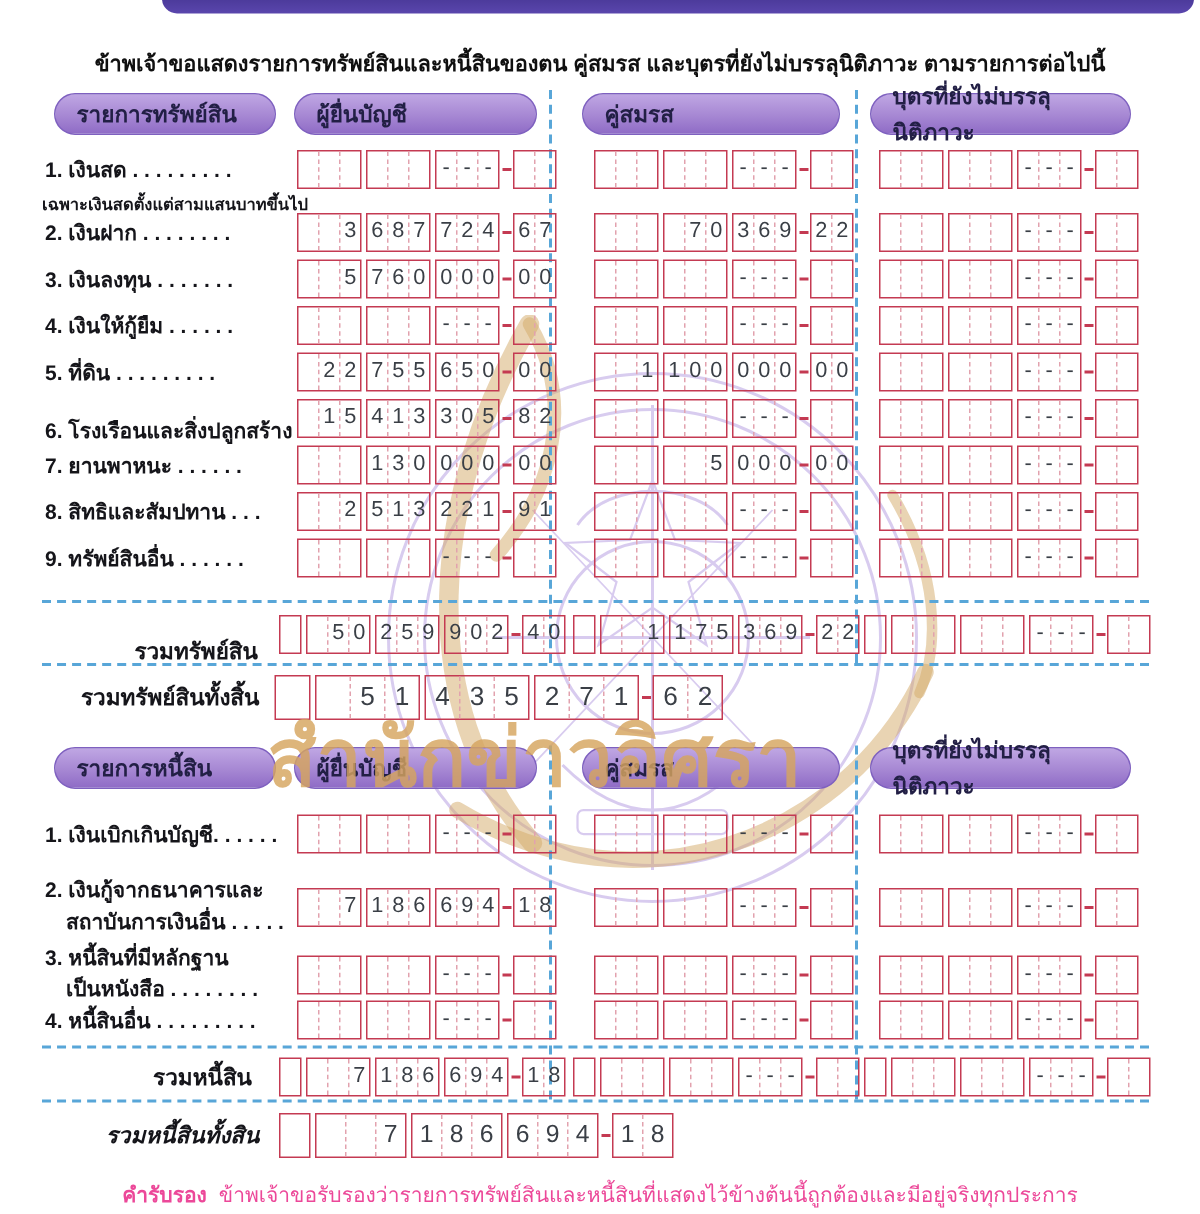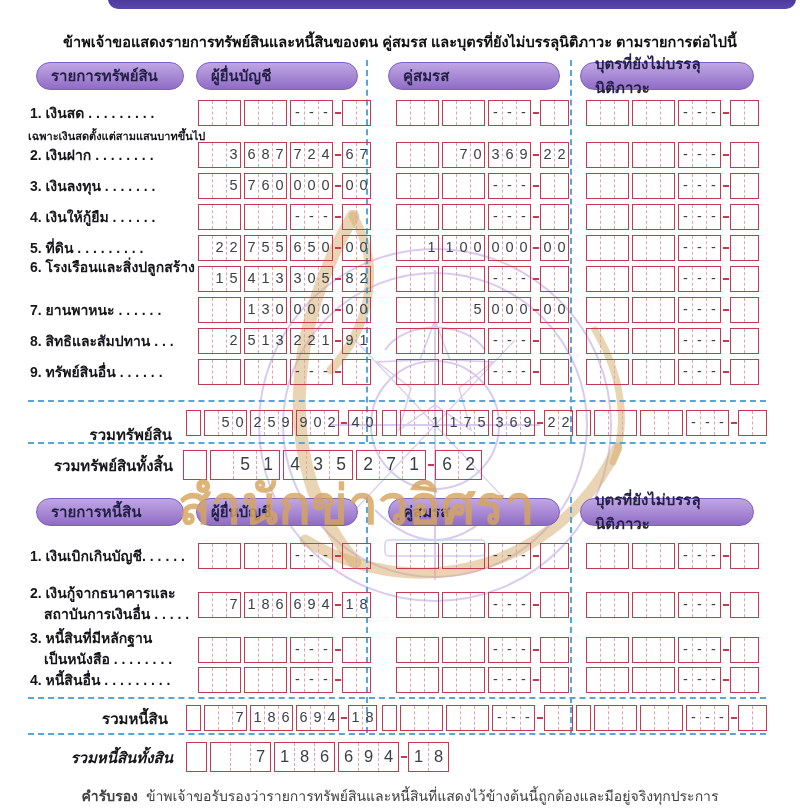--- a/index.html
+++ b/index.html
@@ -41,21 +41,21 @@
   
   .hdash{position:absolute;border-top:2px dashed var(--dash_blue);z-index:1;}
   .vdash{position:absolute;border-left:2px dashed var(--dash_blue);z-index:1;}
   
   .wm-svg{position:absolute;left:235px;top:210px;z-index:1;pointer-events:none;}
   .wm-line1{position:absolute;left:178px;top:462px;font-size:54px;font-weight:bold;
     color:var(--gold);opacity:.82;z-index:3;pointer-events:none;white-space:nowrap;}
   .wm-line2{position:absolute;left:208px;top:527px;font-size:27px;font-weight:bold;
     letter-spacing:5px;color:var(--gold);opacity:.8;z-index:3;pointer-events:none;white-space:nowrap;}
   .cert{position:absolute;left:0;right:0;top:785px;text-align:center;font-size:14px;
-    color:#404040;z-index:2;}
+    color:#ec4899;z-index:2;}
   .cert b{margin-right:8px;}
 </style>
 </head>
 <body>
 
 <div id="page">
 
   <div class="top-bar"></div>
 
   <div class="intro">ข้าพเจ้าขอแสดงรายการทรัพย์สินและหนี้สินของตน  คู่สมรส  และบุตรที่ยังไม่บรรลุนิติภาวะ  ตามรายการต่อไปนี้</div>
@@ -431,21 +431,21 @@
           <span class="cell">-</span>
           <span class="cell">-</span>
           <span class="cell">-</span>
         </div>
         <span class="conn"></span>
         <div class="grp dec">
           <span class="cell"></span>
           <span class="cell"></span>
         </div>
       </div>
-      <div class="row-label" style="top: 255px;">6. โรงเรือนและสิ่งปลูกสร้าง</div>
+      <div class="row-label" style="top: 275px;">6. โรงเรือนและสิ่งปลูกสร้าง</div>
       <div class="amount-field" style="left: 198px; top: 266px;">
         <div class="grp">
           <span class="cell"></span>
           <span class="cell">1</span>
           <span class="cell">5</span>
         </div>
         <div class="grp">
           <span class="cell">4</span>
           <span class="cell">1</span>
           <span class="cell">3</span>

